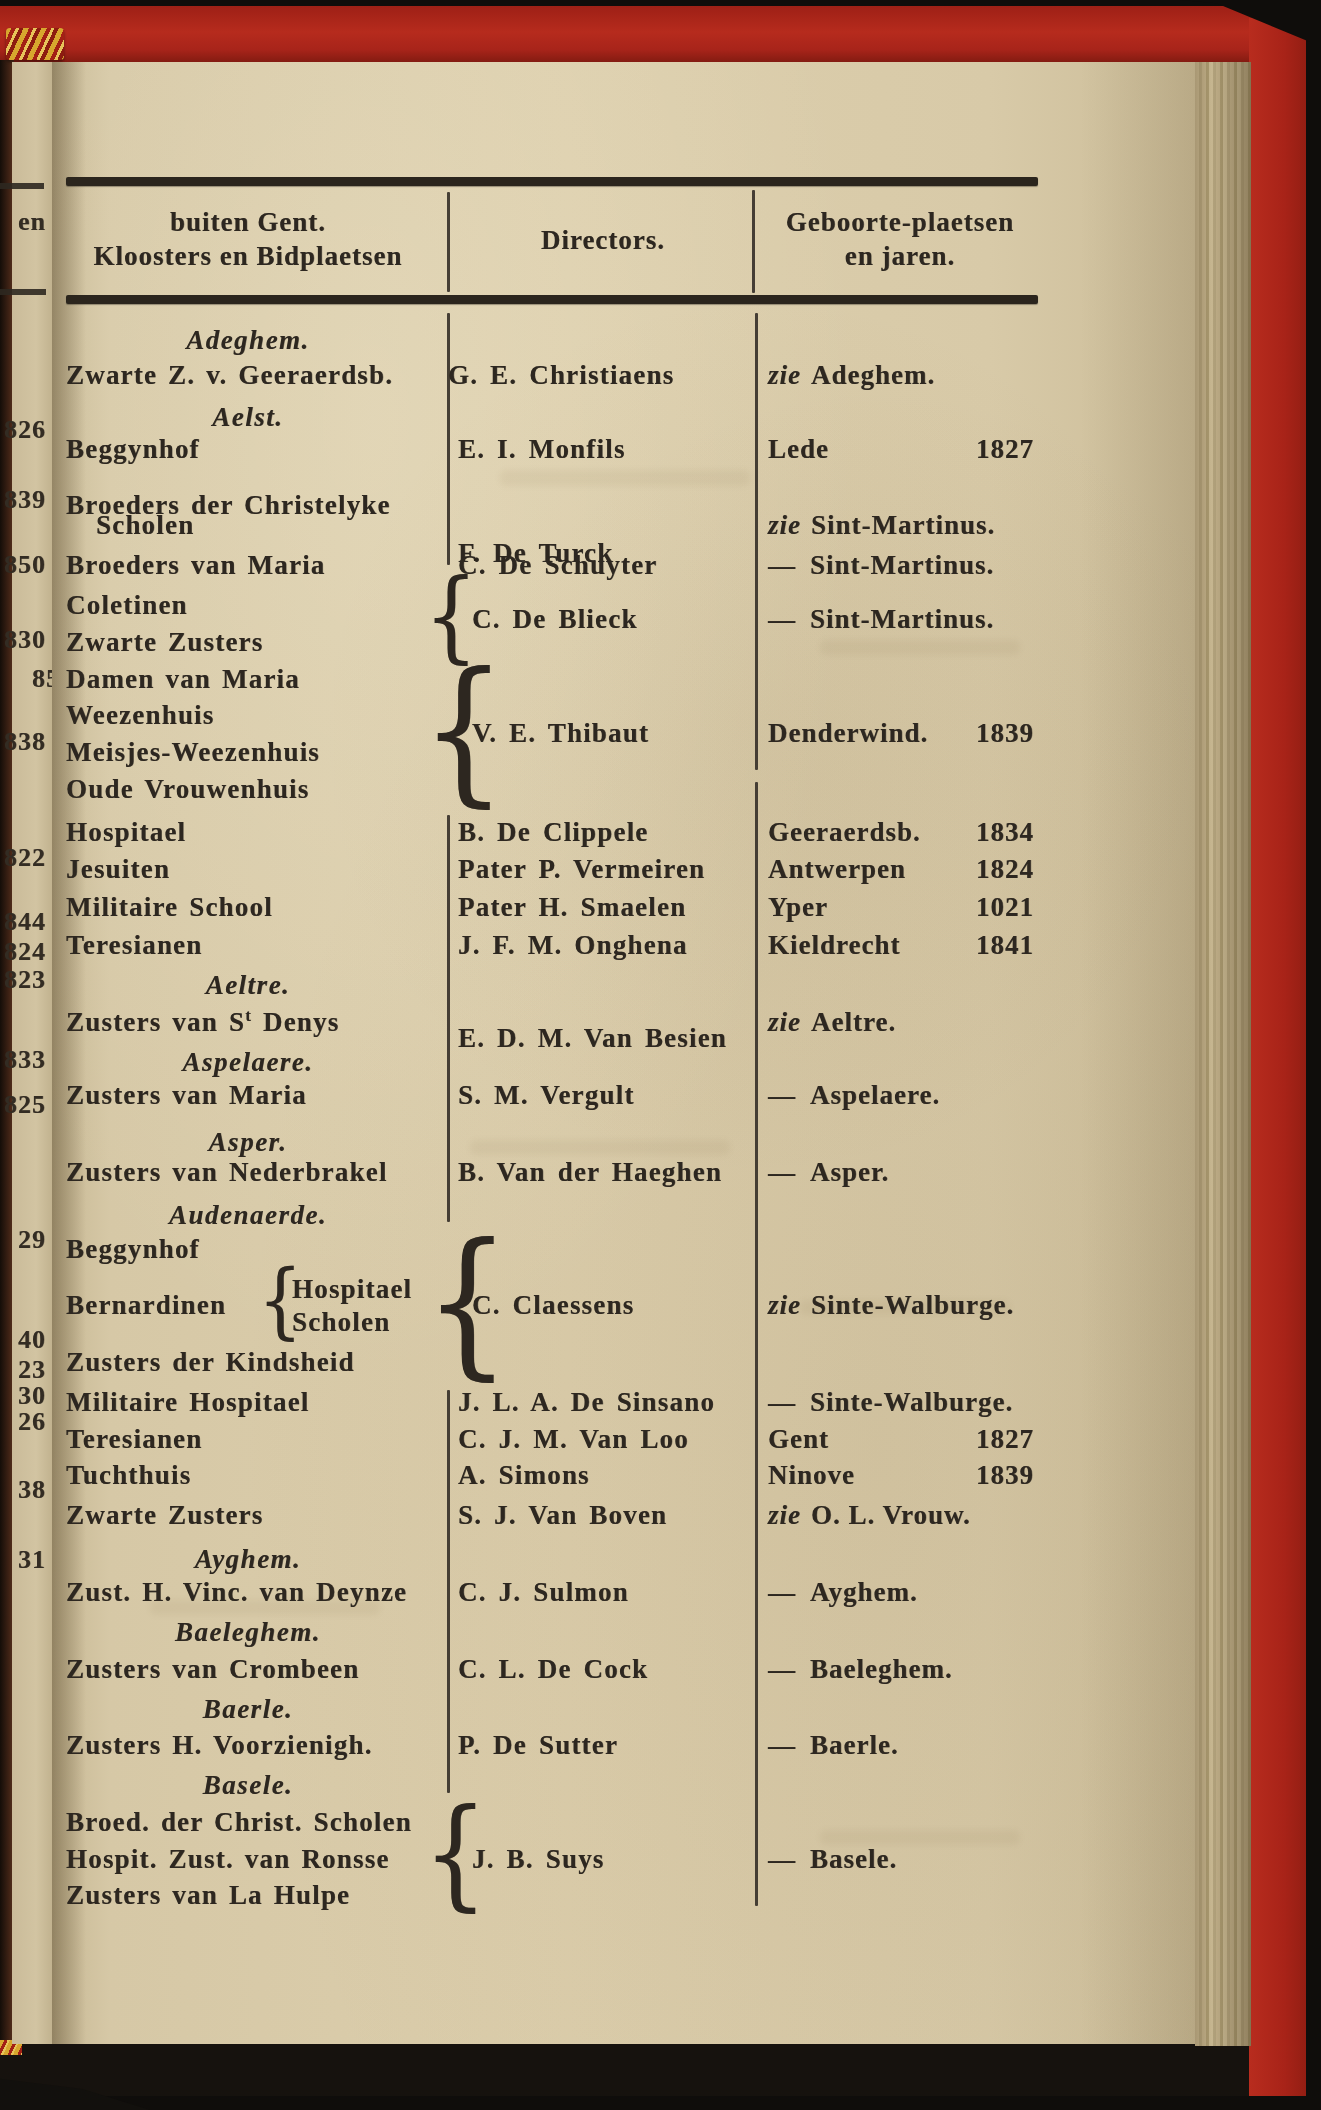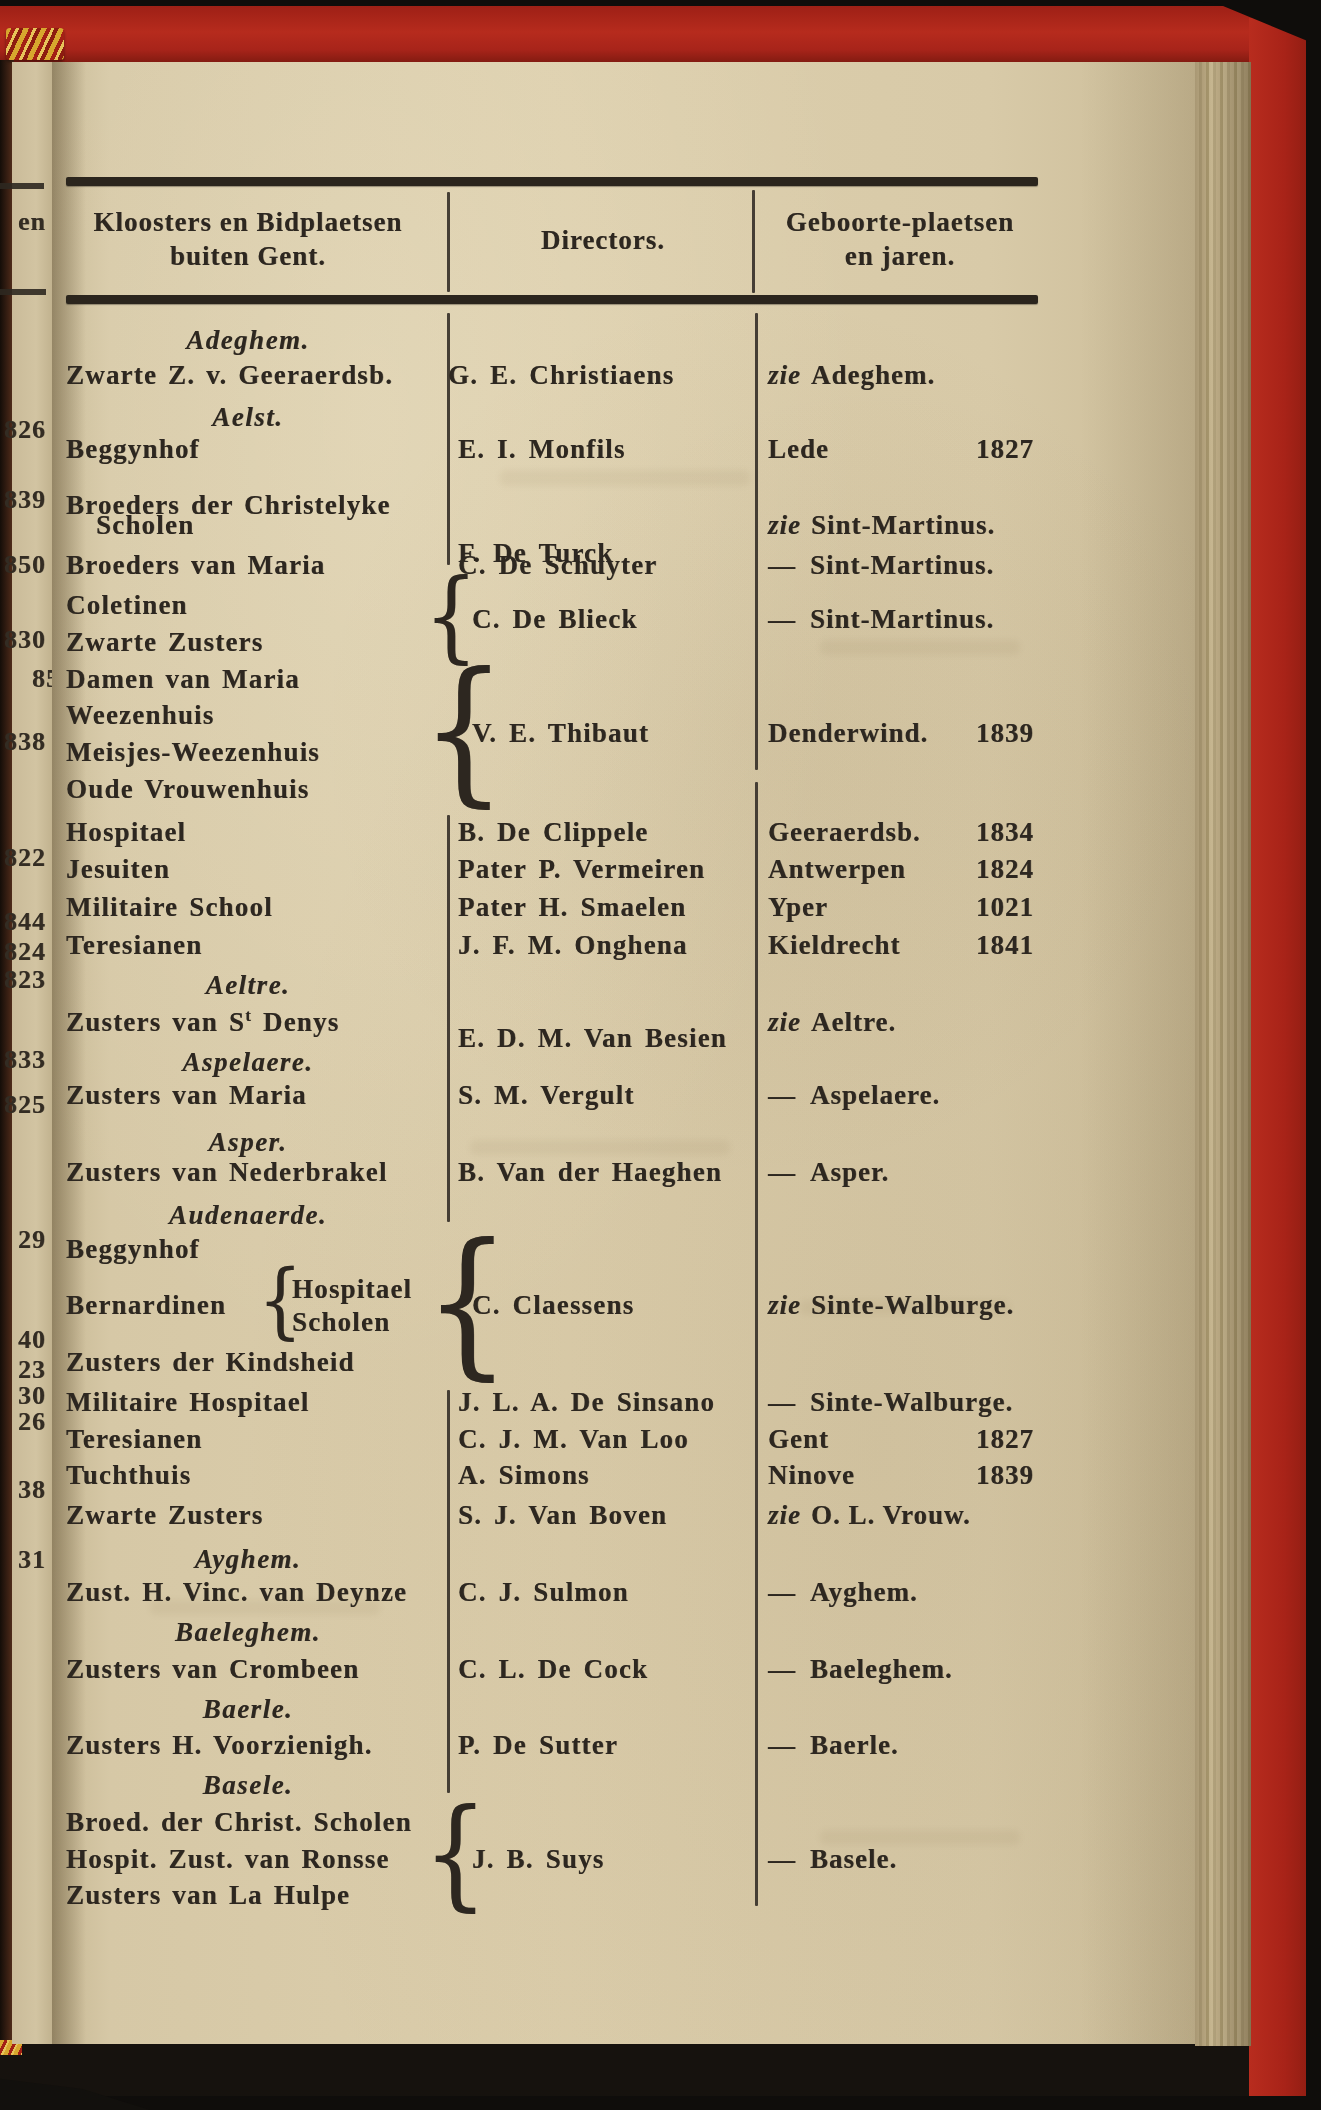--- a/index.html
+++ b/index.html
@@ -141,22 +141,22 @@
   <div class="bleed" style="left:820px;top:1830px;width:200px;height:15px;"></div>
 
 
   <div class="rule" style="top:177px;"></div>
   <div class="rule" style="top:295px;"></div>
 
   <div class="vline" style="left:447px;top:192px;height:100px;"></div>
   <div class="vline" style="left:752px;top:190px;height:103px;"></div>
 
   <div class="hdr" style="left:66px;top:205px;width:364px;">
+    <div>buiten Gent.</div>
     <div>Kloosters en Bidplaetsen</div>
-    <div>buiten Gent.</div>
   </div>
   <div class="hdr" style="left:458px;top:223px;width:290px;">Directors.</div>
   <div class="hdr" style="left:760px;top:205px;width:280px;">
     <div>Geboorte-plaetsen</div>
     <div>en jaren.</div>
   </div>
 
   <div class="vline" style="left:447px;top:313px;height:252px;"></div>
   <div class="vline" style="left:447px;top:815px;height:407px;"></div>
   <div class="vline" style="left:447px;top:1390px;height:403px;"></div>

